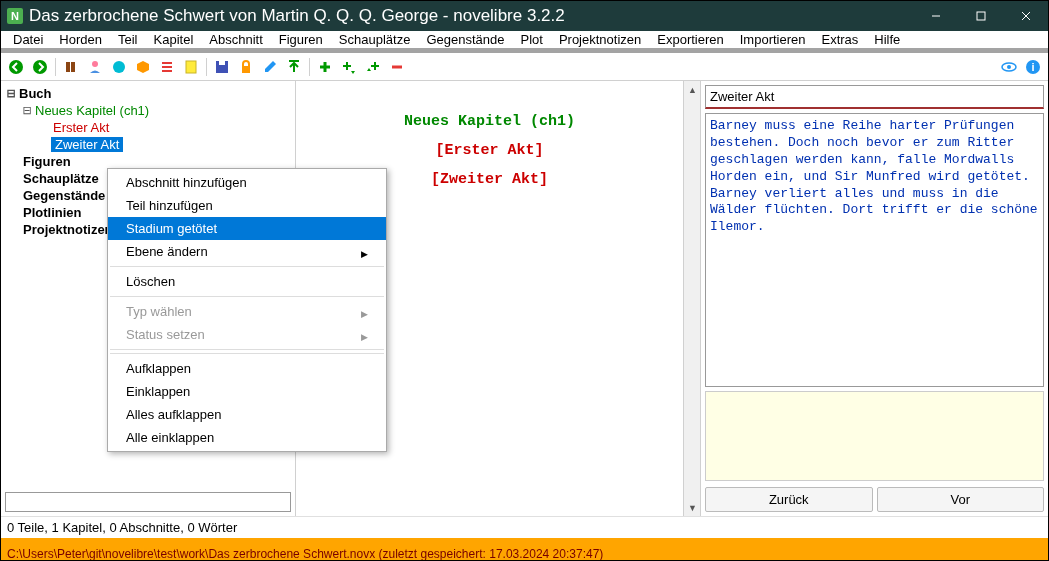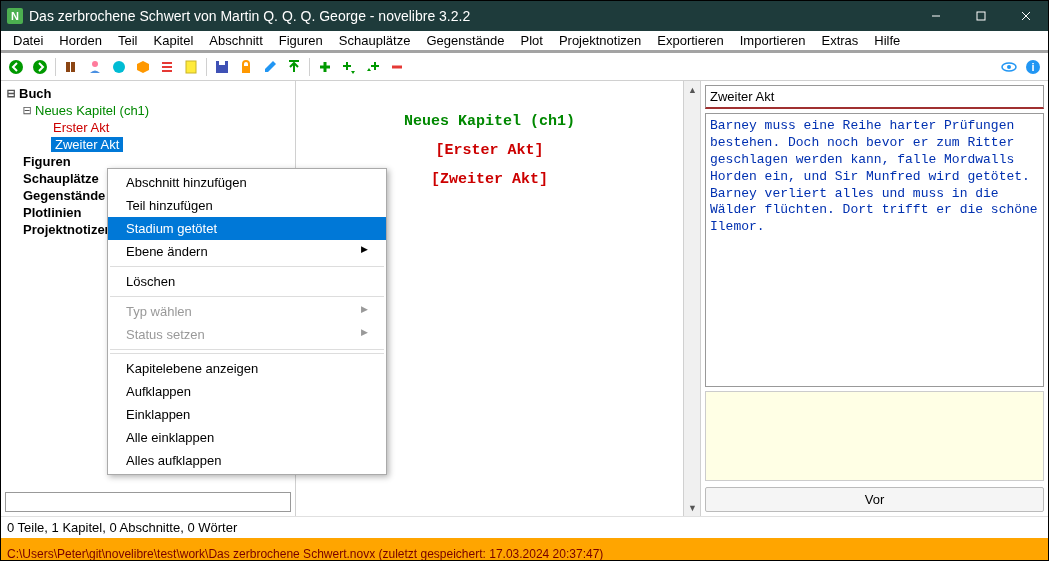--- a/index.html
+++ b/index.html
@@ -1,24 +1,24 @@
 <!DOCTYPE html>
 <html><head>
 <meta charset="utf-8">
 <style>
   * { box-sizing: border-box; margin: 0; padding: 0; }
   body { font-family: "Segoe UI", Tahoma, sans-serif; font-size: 13px; background: #fff; overflow: hidden; width: 1049px; height: 561px; border: 1px solid #000; }
   
   .titlebar { background: #1e3b3b; color: #fff; height: 30px; display: flex; align-items: center; padding-left: 6px; }
   .titlebar-icon { width: 16px; height: 16px; background: #4CAF50; border-radius: 2px; margin-right: 6px; display: flex; align-items: center; justify-content: center; color: #fff; font-weight: bold; font-size: 11px; }
-  .titlebar-text { flex: 1; font-size: 14px; }
+  .titlebar-text { flex: 1; font-size: 17px; }
   .titlebar-buttons { display: flex; }
   .titlebar-btn { width: 45px; height: 30px; display: flex; align-items: center; justify-content: center; color: #fff; cursor: pointer; }
   
-  .menubar { background: #fff; border-bottom: 3px solid #a3a3a3; height: 22px; display: flex; align-items: center; padding: 0 4px; }
+  .menubar { background: #fff; border-bottom: 5px solid #a3a3a3; height: 22px; display: flex; align-items: center; padding: 0 4px; }
   .menu-item { padding: 2px 8px; cursor: pointer; }
   
   .toolbar { background: #fff; border-bottom: 1px solid #d0d0d0; height: 28px; display: flex; align-items: center; padding: 0 4px; gap: 2px; }
   .tool-btn { width: 22px; height: 22px; display: flex; align-items: center; justify-content: center; cursor: pointer; border-radius: 2px; }
   .tool-sep { width: 1px; height: 18px; background: #d0d0d0; margin: 0 2px; }
   .tool-right { margin-left: auto; display: flex; gap: 2px; }
   
   .main { display: flex; height: 435px; }
   
   .left-pane { width: 295px; border-right: 1px solid #d0d0d0; display: flex; flex-direction: column; position: relative; }
@@ -50,21 +50,21 @@
   .detail-title { border: 1px solid #999; border-bottom: 2px solid #a03030; margin: 4px 4px 2px 4px; padding: 3px 4px; height: 24px; }
   .detail-text { border: 1px solid #999; margin: 2px 4px; padding: 4px; font-family: "Courier New", monospace; font-size: 13px; color: #0030b0; height: 274px; line-height: 1.3; }
   .notes-text { border: 1px solid #ccc; margin: 2px 4px; background: #ffffe5; flex: 1; }
   .nav-row { display: flex; gap: 4px; margin: 4px; }
   .nav-btn { flex: 1; border: 1px solid #bbb; background: #f5f5f5; text-align: center; padding: 4px 0; cursor: pointer; border-radius: 2px; }
   
   .status { height: 22px; padding: 2px 6px; display: flex; align-items: center; border-top: 1px solid #e0e0e0; }
   .pathbar { height: 32px; background: #ffa500; color: #700; padding: 2px 6px; display: flex; align-items: center; font-size: 12px; }
   
   .ctx-menu { position: absolute; left: 107px; top: 168px; width: 280px; background: #fff; border: 1px solid #aaa; box-shadow: 2px 2px 6px rgba(0,0,0,0.3); z-index: 100; padding: 2px 0; }
-  .ctx-item { padding: 4px 18px; cursor: pointer; display: flex; align-items: flex-start; justify-content: space-between; }
+  .ctx-item { padding: 4px 18px; cursor: pointer; display: flex; align-items: flex-end; justify-content: space-between; }
   .ctx-item.hl { background: #0078d7; color: #fff; }
   .ctx-item.dis { color: #999; cursor: default; }
   .ctx-sep { height: 1px; background: #ddd; margin: 3px 2px; }
   .ctx-arrow { font-size: 9px; }
 
   svg { display: block; }
 </style>
 </head>
 <body>
 
@@ -270,20 +270,21 @@
       <div class="scroll-up">▲</div>
       <div class="scroll-down">▼</div>
     </div>
   </div>
 
   <div class="right-pane">
     <div class="detail-title">Zweiter Akt</div>
     <div class="detail-text">Barney muss eine Reihe harter Prüfungen bestehen. Doch noch bevor er zum Ritter geschlagen werden kann, falle Mordwalls Horden ein, und Sir Munfred wird getötet. Barney verliert alles und muss in die Wälder flüchten. Dort trifft er die schöne Ilemor.</div>
     <div class="notes-text"></div>
     <div class="nav-row">
+      <div class="nav-btn">Zurück</div>
       <div class="nav-btn">Vor</div>
     </div>
   </div>
 </div>
 
 <div class="status">0 Teile, 1 Kapitel, 0 Abschnitte, 0 Wörter</div>
 <div class="pathbar">C:\Users\Peter\git\novelibre\test\work\Das zerbrochene Schwert.novx (zuletzt gespeichert: 17.03.2024 20:37:47)</div>
 
 <div class="ctx-menu">
   <div class="ctx-item">
@@ -308,27 +309,24 @@
       <span>Typ wählen</span>
       <span class="ctx-arrow">▶</span>
     </div>
   <div class="ctx-item dis">
       <span>Status setzen</span>
       <span class="ctx-arrow">▶</span>
     </div>
   <div class="ctx-sep"></div>
   <div class="ctx-sep"></div>
   <div class="ctx-item">
-      <span>Kapitelebene anzeigen</span>
-    </div>
-  <div class="ctx-item">
       <span>Aufklappen</span>
     </div>
   <div class="ctx-item">
       <span>Einklappen</span>
     </div>
   <div class="ctx-item">
+      <span>Alles aufklappen</span>
+    </div>
+  <div class="ctx-item">
       <span>Alle einklappen</span>
     </div>
-  <div class="ctx-item">
-      <span>Alles aufklappen</span>
-    </div>
 </div>
 
 </body></html>

